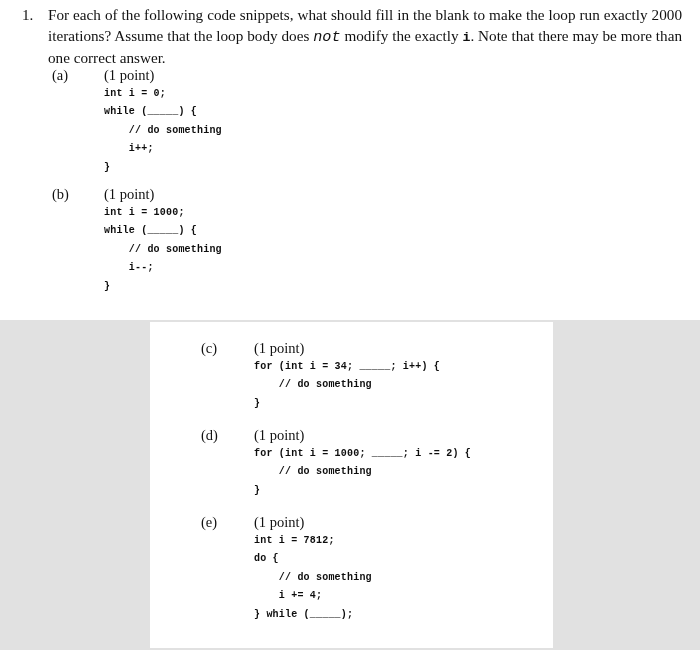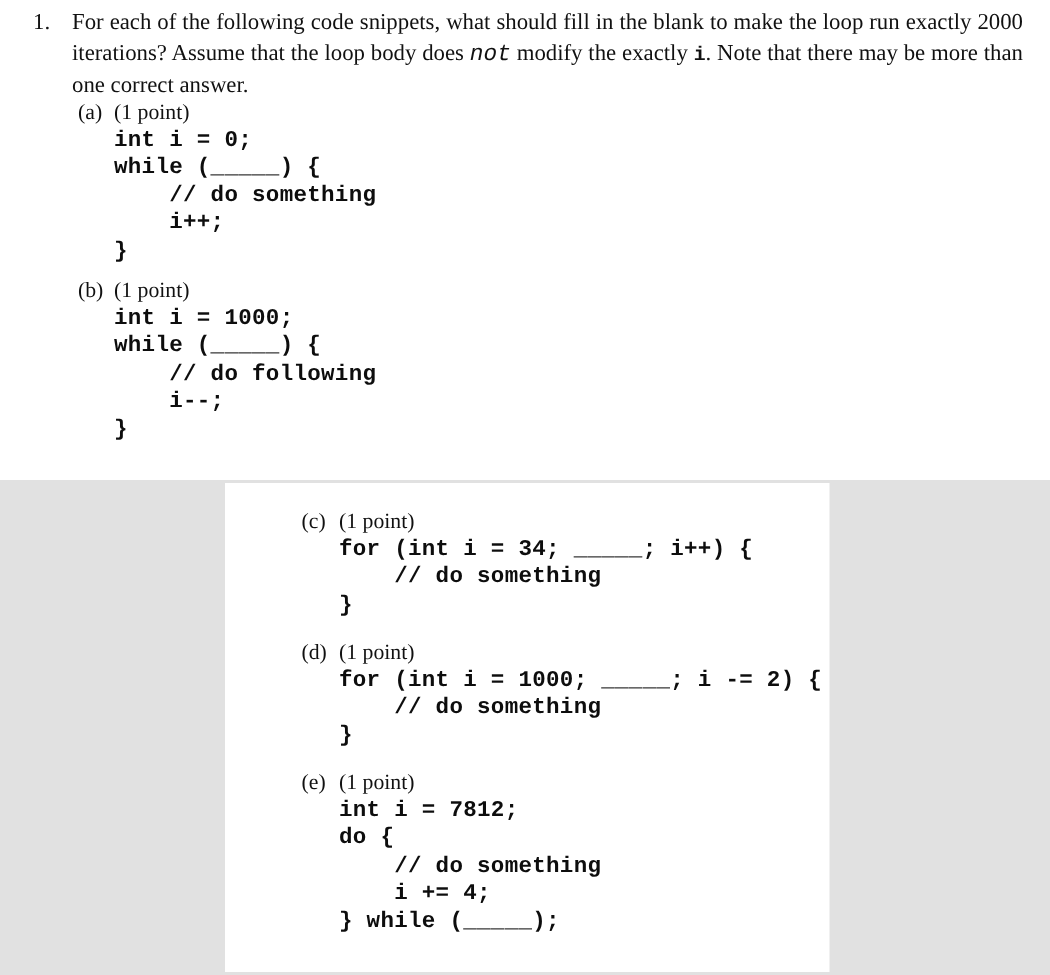--- a/index.html
+++ b/index.html
@@ -82,29 +82,30 @@
     align-items: flex-start;
   }
   .part-label {
     flex: 0 0 auto;
     font-size: 14.5px;
     line-height: 18.6px;
     white-space: nowrap;
   }
   .part-body {
     flex: 0 0 auto;
+    margin-left: 28px;
   }
   .part-points {
     font-size: 14.5px;
     line-height: 18.6px;
     white-space: nowrap;
   }
   .code {
     font-family: "Liberation Mono", "DejaVu Sans Mono", monospace;
-    font-size: 15px;
+    font-size: 10px;
     font-weight: bold;
     line-height: 18.6px;
     white-space: pre;
     letter-spacing: 0.2px;
     color: #0d0d0d;
   }
 
   
   #part-a { left: 52px; top: 66px; }
   #part-a .part-label { width: 24px; flex: 0 0 24px; }
@@ -140,21 +141,21 @@
 }</div>
     </div>
   </div>
 
   <div class="part" id="part-b">
     <div class="part-label">(b)</div>
     <div class="part-body">
       <div class="part-points">(1 point)</div>
       <div class="code">int i = 1000;
 while (_____) {
-    // do following
+    // do something
     i--;
 }</div>
     </div>
   </div>
 
 </div>
 
 <div id="bottom-region">
   <div id="inner-page">
 

